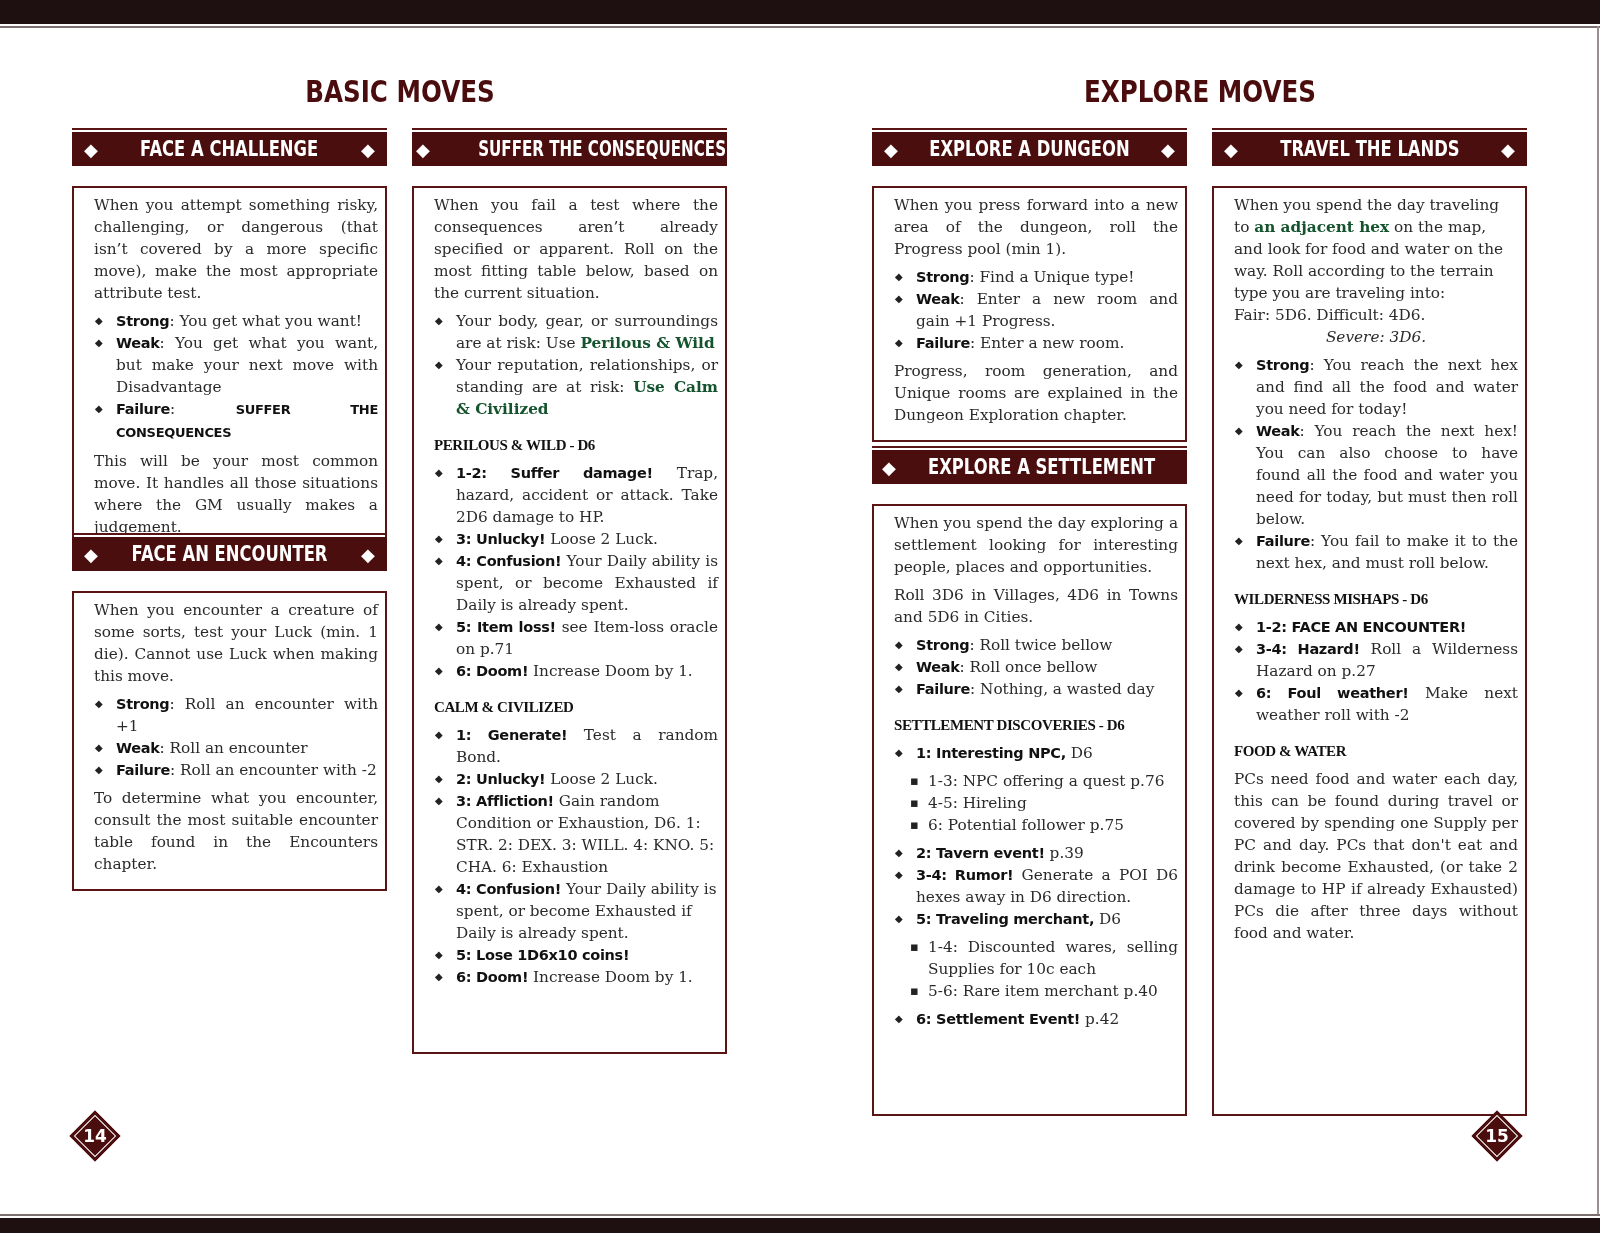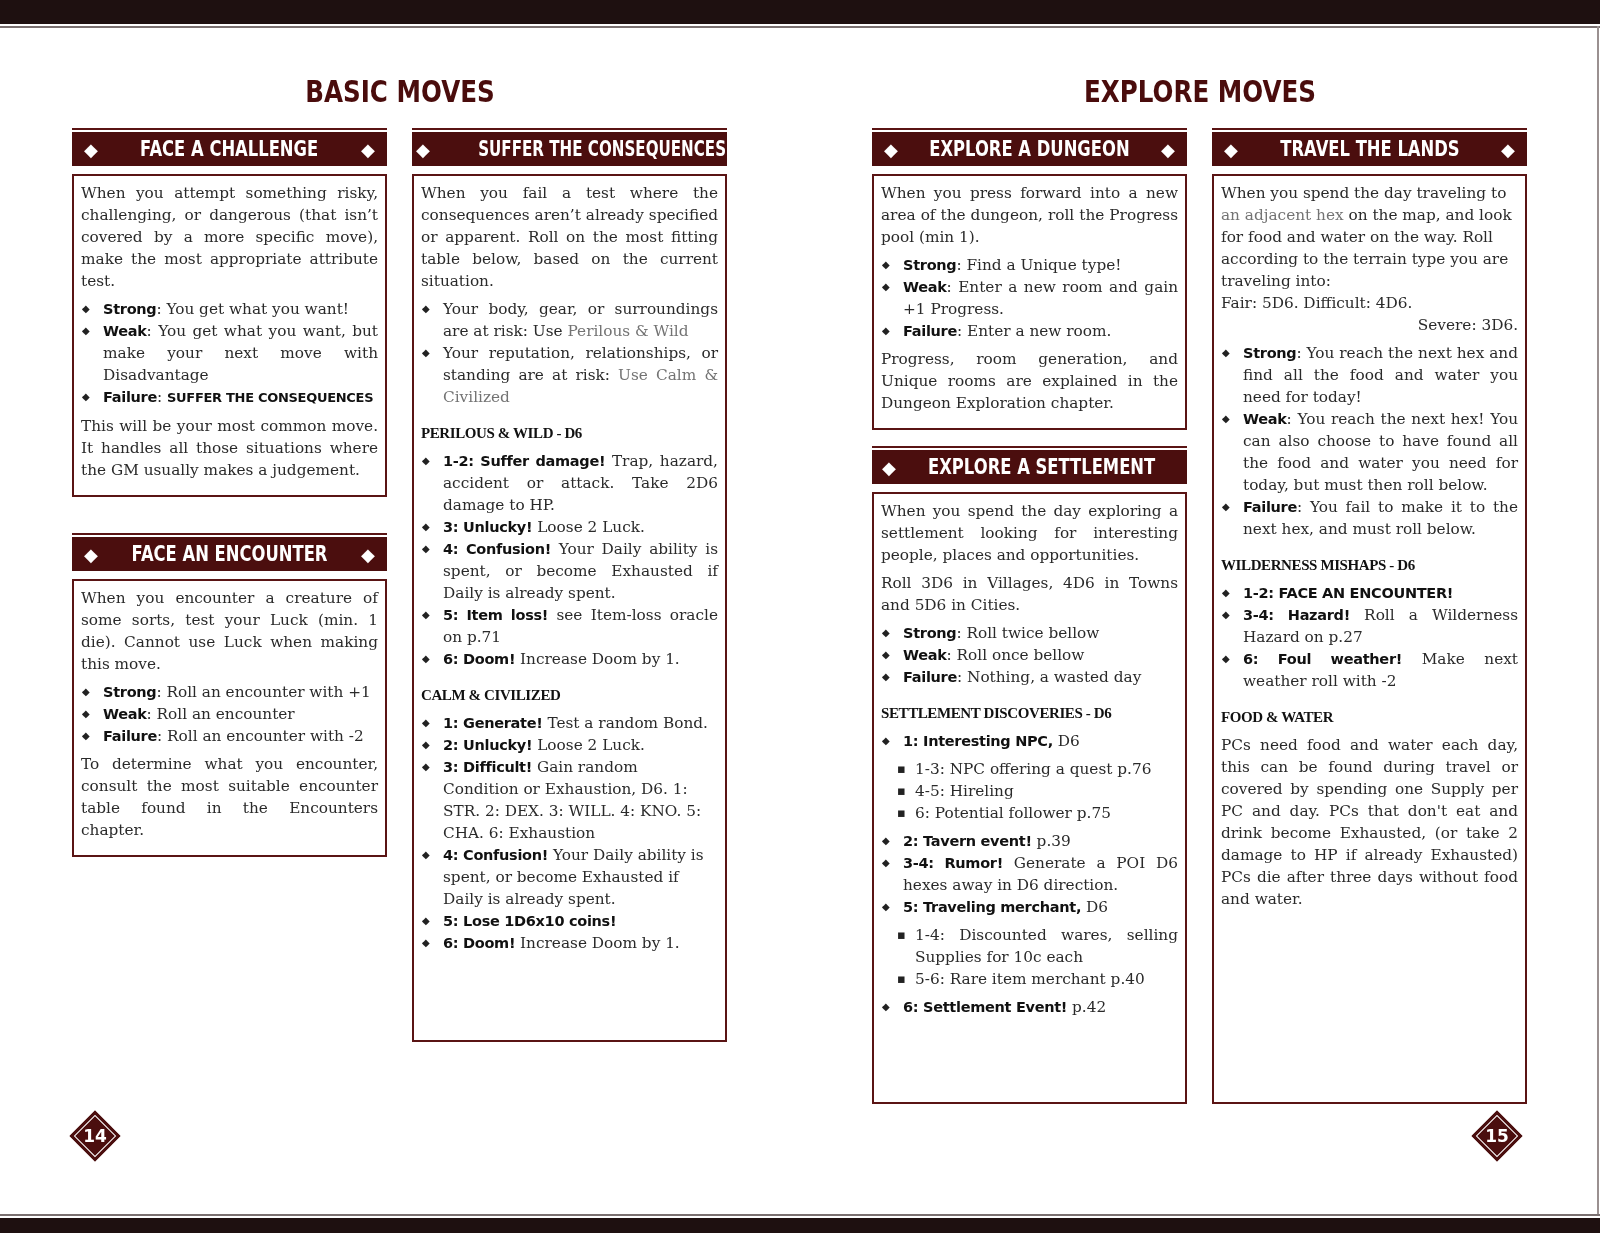--- a/index.html
+++ b/index.html
@@ -32,35 +32,35 @@
     border-bottom: 2px solid #ffffff;
     outline: 0;
   }
   .box-head .band .diamond { color: #ffffff; font-size: 18px; font-family: "DejaVu Sans", sans-serif; width: 18px; text-align: center; }
   .box-head .band .htitle {
     color: #ffffff; font-family: "DejaVu Sans", sans-serif; font-weight: bold;
     font-size: 21px; white-space: nowrap; transform: scaleX(0.78); transform-origin: center;
   }
   .box-body {
     border: 2px solid #5a1414; border-top-width: 2px;
-    margin-top: 6px;
-    padding: 6px 7px 8px 7px;
+    margin-top: 18px;
+    padding: 6px 7px 8px 20px;
     font-size: 15.3px; line-height: 22px; color: #2a2a2a;
     background: #fff;
   }
   .box-body p { text-align: justify; margin-bottom: 6px; }
   .box-body ul { list-style: none; margin-bottom: 6px; }
   .box-body ul li { position: relative; padding-left: 22px; text-align: justify; }
   .box-body ul li::before { content: "\25C6"; position: absolute; left: 1px; top: 0; font-size: 10px; color: #222; font-family: "DejaVu Sans", sans-serif; }
   .box-body ul.sub { margin: 4px 0 6px 0; }
   .box-body ul.sub li { padding-left: 34px; }
   .box-body ul.sub li::before { content: "\25AA"; left: 16px; font-size: 13px; }
   .kw { font-family: "DejaVu Sans", sans-serif; font-weight: bold; font-size: 14.5px; letter-spacing: -0.3px; color: #111; }
   .kwsc { font-family: "DejaVu Sans", sans-serif; font-weight: bold; font-size: 13px; letter-spacing: -0.3px; color: #111; }
-  .strong { font-weight: normal; color: #737373; }
+  .strong { font-weight: bold; color: #14532d; }
   .subhead {
     font-family: Liberation Serif, serif; font-weight: bold; font-size: 15px;
     color: #111; margin: 14px 0 6px 0; letter-spacing: -0.4px;
   }
 
   .pagenum { position: absolute; width: 36px; height: 36px; }
   .pagenum .dia {
     position: absolute; left: 0; top: 0; width: 36px; height: 36px;
     background: #4b0e0e; transform: rotate(45deg);
     border: 2px solid #4b0e0e; outline: 1px solid #ffffff; outline-offset: -4px;
@@ -138,21 +138,21 @@
       <li><span class="kw">1-2: Suffer damage!</span><span> Trap, hazard, accident or attack. Take 2D6 damage to HP.</span></li>
       <li><span class="kw">3: Unlucky!</span><span> Loose 2 Luck.</span></li>
       <li><span class="kw">4: Confusion!</span><span> Your Daily ability is spent, or become Exhausted if Daily is already spent.</span></li>
       <li><span class="kw">5: Item loss!</span><span> see Item-loss oracle on p.71</span></li>
       <li><span class="kw">6: Doom!</span><span> Increase Doom by 1.</span></li>
     </ul>
     <div class="subhead">CALM &amp; CIVILIZED</div>
     <ul>
       <li><span class="kw">1: Generate!</span><span> Test a random Bond.</span></li>
       <li><span class="kw">2: Unlucky!</span><span> Loose 2 Luck.</span></li>
-      <li style="text-align:left;"><span class="kw">3: Difficult!</span><span> Gain random Condition or Exhaustion, D6. 1: STR. 2: DEX. 3: WILL. 4: KNO. 5: CHA. 6: Exhaustion</span></li>
+      <li style="text-align:left;"><span class="kw">3: Affliction!</span><span> Gain random Condition or Exhaustion, D6. 1: STR. 2: DEX. 3: WILL. 4: KNO. 5: CHA. 6: Exhaustion</span></li>
       <li style="text-align:left;"><span class="kw">4: Confusion!</span><span> Your Daily ability is spent, or become Exhausted if Daily is already spent.</span></li>
       <li><span class="kw">5: Lose 1D6x10 coins!</span><span></span></li>
       <li><span class="kw">6: Doom!</span><span> Increase Doom by 1.</span></li>
     </ul>
   </div>
 </div>
 
 <div class="pagenum" style="left:77px; top:1118px;">
   <div class="dia"></div>
   <div class="num">14</div>
@@ -223,21 +223,21 @@
   <div class="box-head">
     <div class="band">
       <span class="diamond">◆</span>
       <span class="htitle">TRAVEL THE LANDS</span>
       <span class="diamond">◆</span>
     </div>
   </div>
   <div class="box-body" style="height:930px;">
     <p style="text-align:left; margin-bottom:0;"><span>When you spend the day traveling to </span><span class="strong">an adjacent hex</span><span> on the map, and look for food and water on the way. Roll according to the terrain type you are traveling into:</span></p>
     <p style="text-align:left; margin-bottom:0;">Fair: 5D6. Difficult: 4D6.</p>
-    <p style="text-align:right;">Severe: 3D6.</p>
+    <p style="text-align:center;font-style:italic;">Severe: 3D6.</p>
     <ul>
       <li><span class="kw">Strong</span><span>: You reach the next hex and find all the food and water you need for today!</span></li>
       <li><span class="kw">Weak</span><span>: You reach the next hex! You can also choose to have found all the food and water you need for today, but must then roll below.</span></li>
       <li><span class="kw">Failure</span><span>: You fail to make it to the next hex, and must roll below.</span></li>
     </ul>
     <div class="subhead">WILDERNESS MISHAPS - D6</div>
     <ul>
       <li><span class="kw">1-2: FACE AN ENCOUNTER!</span><span></span></li>
       <li><span class="kw">3-4: Hazard!</span><span> Roll a Wilderness Hazard on p.27</span></li>
       <li><span class="kw">6: Foul weather!</span><span> Make next weather roll with -2</span></li>

